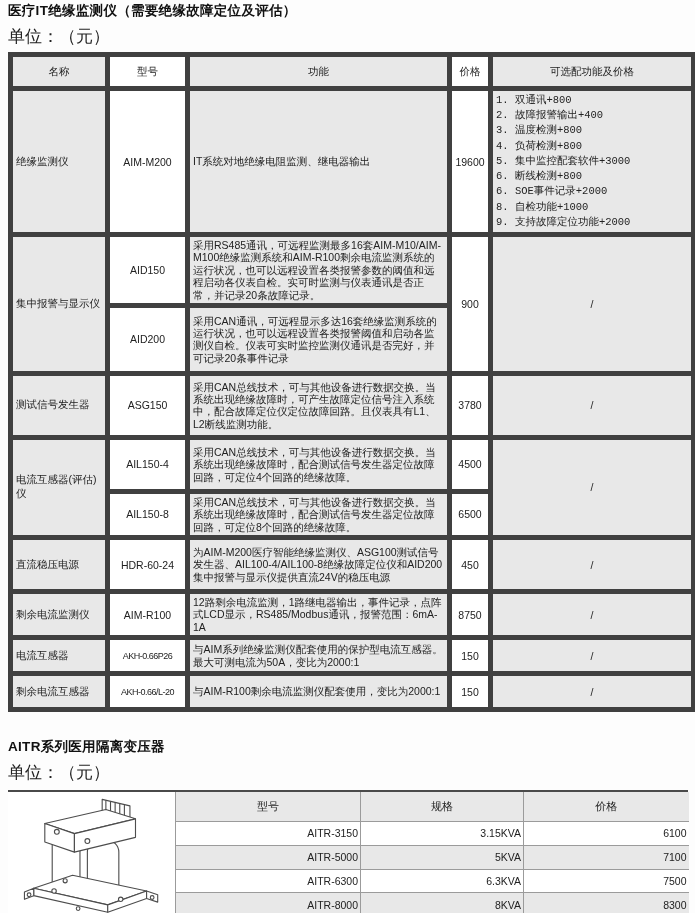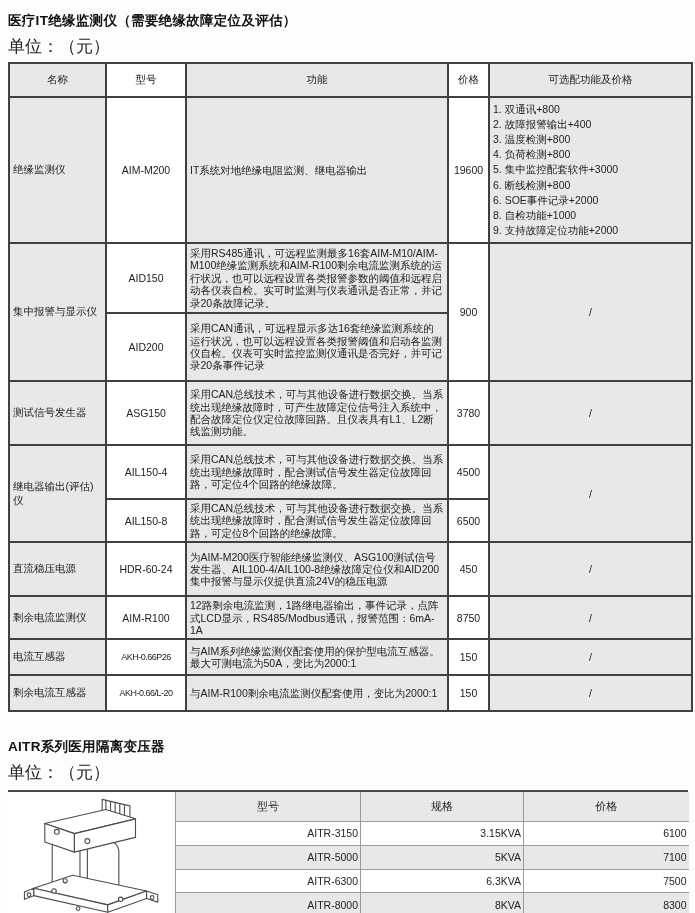--- a/index.html
+++ b/index.html
@@ -2,36 +2,36 @@
 <html><head>
 <meta charset="utf-8">
 <style>
   html,body{margin:0;padding:0;}
   body{
     width:695px;height:913px;background:#fdfdfd;
     font-family:"Liberation Sans","DejaVu Sans",sans-serif;
     color:#1f1f1f;position:relative;overflow:hidden;
   }
   .wrap{padding:0 4px 0 8px;width:683px;}
-  .sec-title{font-weight:bold;font-size:13.5px;color:#111;margin:12px 0 0 0;letter-spacing:0.3px;}
+  .sec-title{font-weight:bold;font-size:13.5px;color:#111;margin:2px 0 0 0;letter-spacing:0.3px;}
   .unit{text-align:left;font-size:17px;color:#222;margin:5px 0 4px 0;}
   
   table.main{border-collapse:collapse;width:683px;table-layout:fixed;border:1px solid #8f8f8f;border-bottom:2px solid #6b6b6b;}
-  table.main td{border:2px solid #404040;font-size:10.5px;vertical-align:middle;padding:2px 3px;color:#222;}
+  table.main td{border:5px solid #404040;font-size:10.5px;vertical-align:middle;padding:2px 3px;color:#222;}
   .bg-g{background:#e8e8e8;}
   .bg-w{background:#ffffff;}
   td.hdr{text-align:center;font-size:11px;color:#1a1a1a;}
   td.name{font-size:11px;}
   td.model{text-align:center;font-size:10px;}
   td.model.condensed{font-size:9px;letter-spacing:-0.5px;}
   td.func{text-align:left;padding:3px 7px;line-height:1.18;font-size:10.5px;}
   td.price{text-align:center;font-size:10px;}
   td.opt{text-align:center;font-size:11px;}
   td.optlist{text-align:left;padding:6px 4px 6px 33px;line-height:1.45;font-size:10.5px;}
-  .opt-item{white-space:nowrap;}
+  .opt-item{white-space:nowrap;font-family:Liberation Mono, monospace;}
   
   .sec2-band{display:flex;width:680px;border-top:2px solid #4a4a4a;border-bottom:2px solid #4a4a4a;margin-top:6px;background:#fff;}
   .img-cell{width:167px;min-width:167px;display:flex;align-items:center;justify-content:center;}
   table.iso{border-collapse:collapse;width:513px;table-layout:fixed;}
   table.iso td{border-left:1px solid #9b9b9b;border-top:1px solid #9b9b9b;text-align:center;vertical-align:middle;font-size:10.5px;color:#222;padding:0 2px;}
   table.iso tr:first-child td{border-top:none;}
   table.iso td:last-child{border-right:none;}
   table.iso tr.hrow td{height:26px;font-size:11px;}
   table.iso tr.drow td{height:20.5px;text-align:right;}
 </style>
@@ -92,21 +92,21 @@
 
       <tr style="height:64px">
         <td class="name bg-g">测试信号发生器</td>
         <td class="model bg-w">ASG150</td>
         <td class="func bg-g">采用CAN总线技术，可与其他设备进行数据交换。当系统出现绝缘故障时，可产生故障定位信号注入系统中，配合故障定位仪定位故障回路。且仪表具有L1、L2断线监测功能。</td>
         <td class="price bg-w">3780</td>
         <td class="opt bg-g">/</td>
       </tr>
 
       <tr style="height:54px">
-        <td class="name bg-g" rowspan="2">继电器输出(评估)仪</td>
+        <td class="name bg-g" rowspan="2">电流互感器(评估)仪</td>
         <td class="model bg-w">AIL150-4</td>
         <td class="func bg-g">采用CAN总线技术，可与其他设备进行数据交换。当系统出现绝缘故障时，配合测试信号发生器定位故障回路，可定位4个回路的绝缘故障。</td>
         <td class="price bg-w">4500</td>
         <td class="opt bg-g" rowspan="2">/</td>
       </tr>
       <tr style="height:40px">
         <td class="model bg-w">AIL150-8</td>
         <td class="func bg-g">采用CAN总线技术，可与其他设备进行数据交换。当系统出现绝缘故障时，配合测试信号发生器定位故障回路，可定位8个回路的绝缘故障。</td>
         <td class="price bg-w">6500</td>
       </tr>

